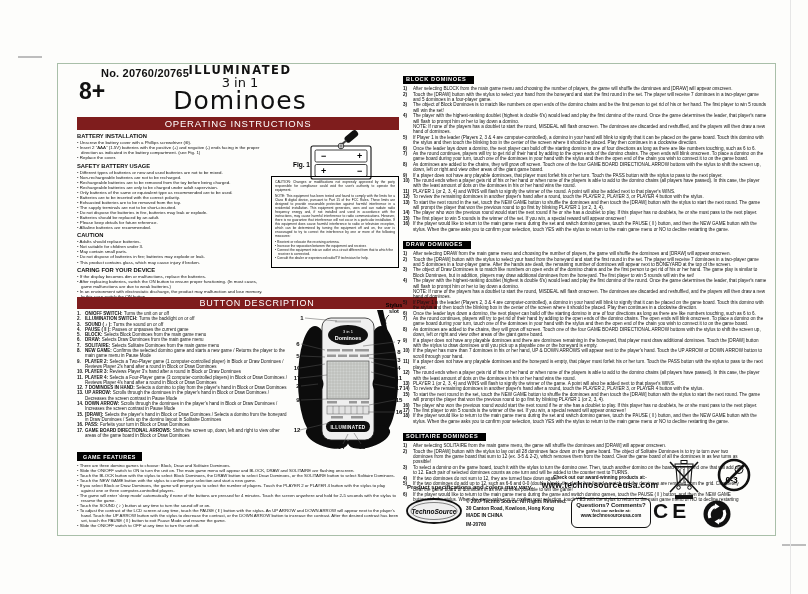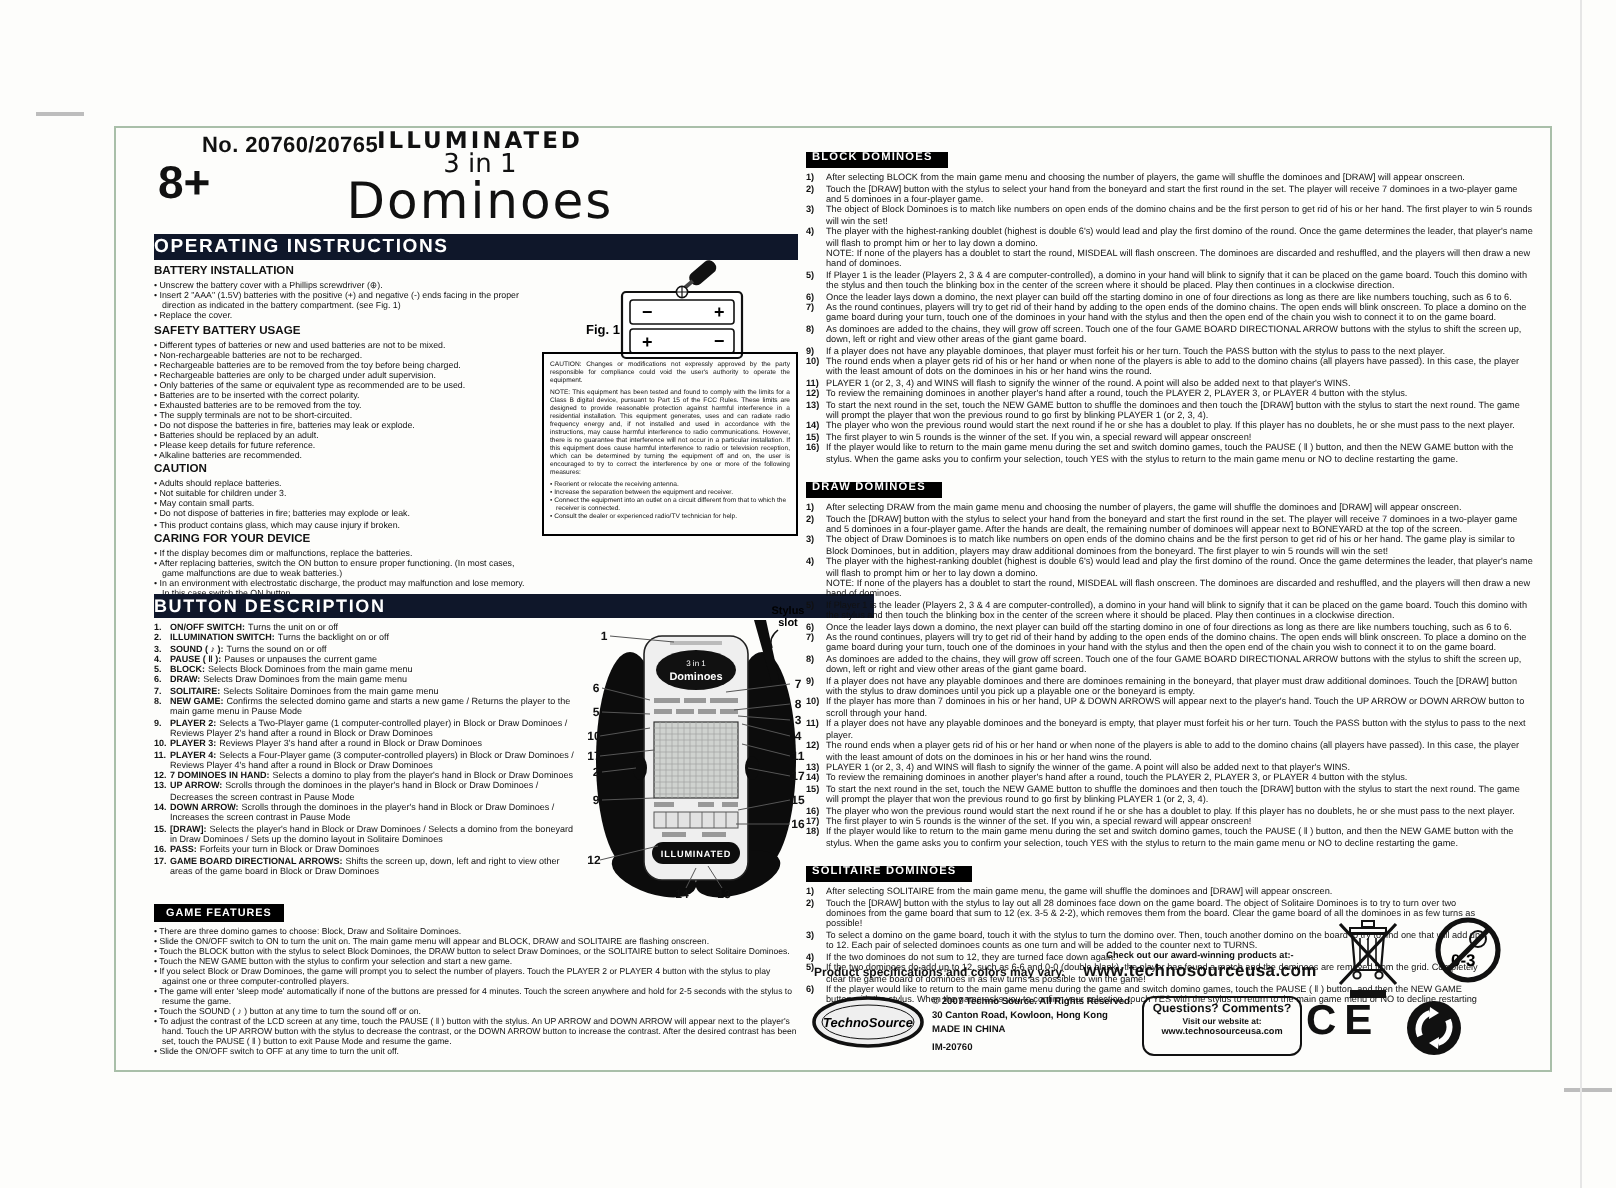--- a/index.html
+++ b/index.html
@@ -15,21 +15,21 @@
 
   #border-box { left:57px; top:63px; width:719px; height:473px; border:1px solid #a9bfa9; }
 
   
   #model-no { left:77px; top:67px; font-size:11px; font-weight:bold; letter-spacing:0.2px;padding-left:24px; }
   #age-grade { left:79px; top:78px; font-size:23px; font-weight:bold; }
   #logo { left:130px; top:63px; width:220px; text-align:center; font-family:"DejaVu Sans", sans-serif; }
   #logo .l1 { font-size:11.5px; font-weight:bold; letter-spacing:1.5px; }
   #logo .l2 { font-size:13px; margin-top:-2px; }
   #logo .l3 { font-size:25px; margin-top:-4px; letter-spacing:1px; }
-  .black-bar { background:#0f172a; color:#fff; font-weight:bold; letter-spacing:0.8px; }
+  .black-bar { background:#7f1d1d; color:#fff; font-weight:normal; text-align:center; letter-spacing:0.8px; }
   #op-bar  { left:77px; top:117px; width:322px; height:13px; font-size:9.5px; line-height:13px; }
   #btn-bar { left:77px; top:297px; width:360px; height:12px; font-size:9px; line-height:12px; }
 
   
   #left-col { left:77px; top:133px; width:189px; }
   .sec-h { font-size:5.8px; font-weight:bold; margin:2.6px 0 1px; }
   .sec-h.first { margin-top:0; }
   .bullet { font-size:4.4px; line-height:1.14; padding-left:4px; text-indent:-4px; }
   .bullet::before { content:"• "; }
 

